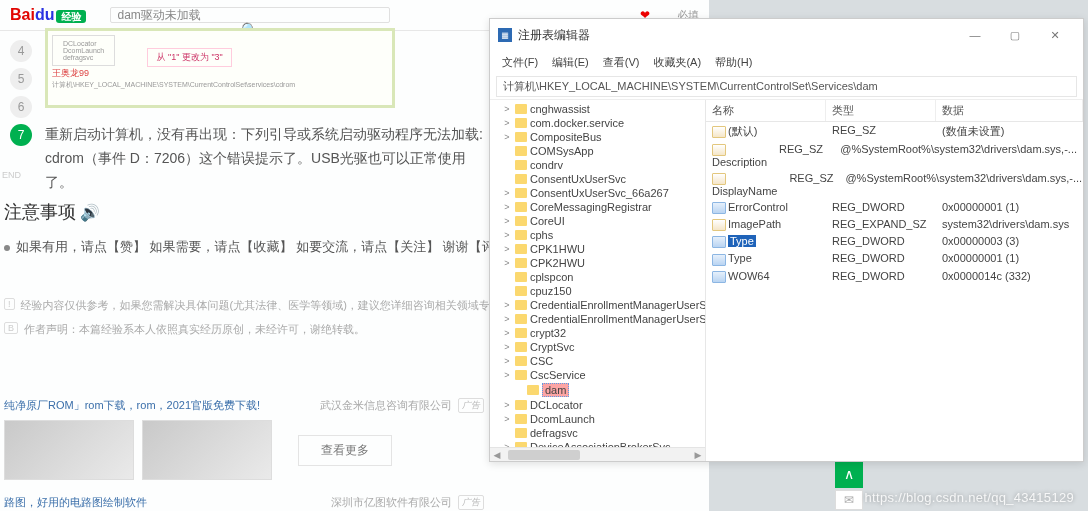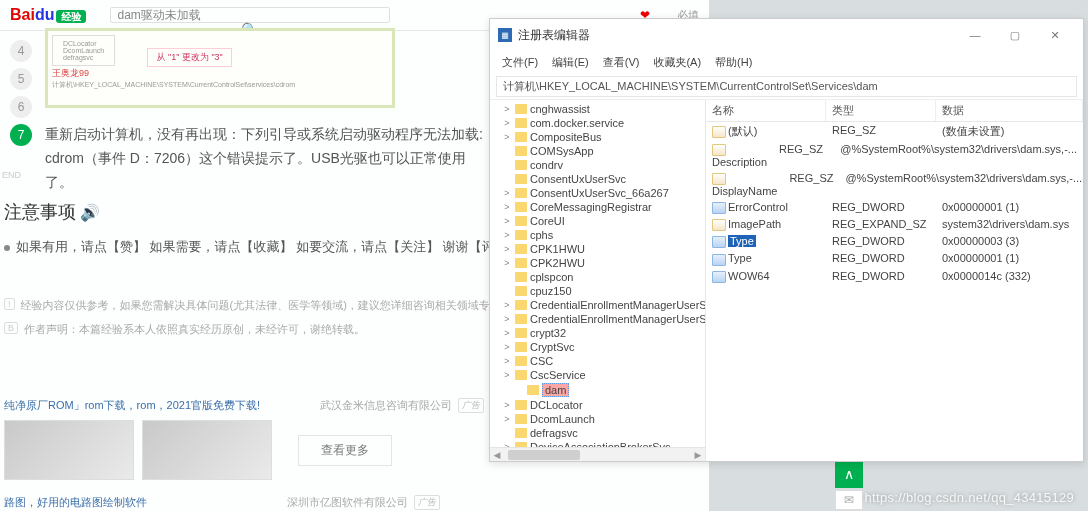--- a/index.html
+++ b/index.html
@@ -153,21 +153,21 @@
       <span class="ad-tag">广告</span>
     </span>
   </div>
 
   <div class="ad-images">
     <div class="ad-img"></div>
     <div class="ad-img"></div>
     <span class="more-link">查看更多</span>
   </div>
 
-  <div class="ad-row" style="top:495px; width:436px; justify-content:space-between;">
+  <div class="ad-row" style="top:495px; width:480px; justify-content:space-between;">
     <span class="ad-link">路图，好用的电路图绘制软件</span>
     <span style="display:flex;align-items:center;gap:2px;">
       <span class="ad-info">深圳市亿图软件有限公司</span>
       <span class="ad-tag">广告</span>
     </span>
   </div>
 </div>
 
 <div class="float-up">∧</div>
 <div class="float-msg">✉</div>

